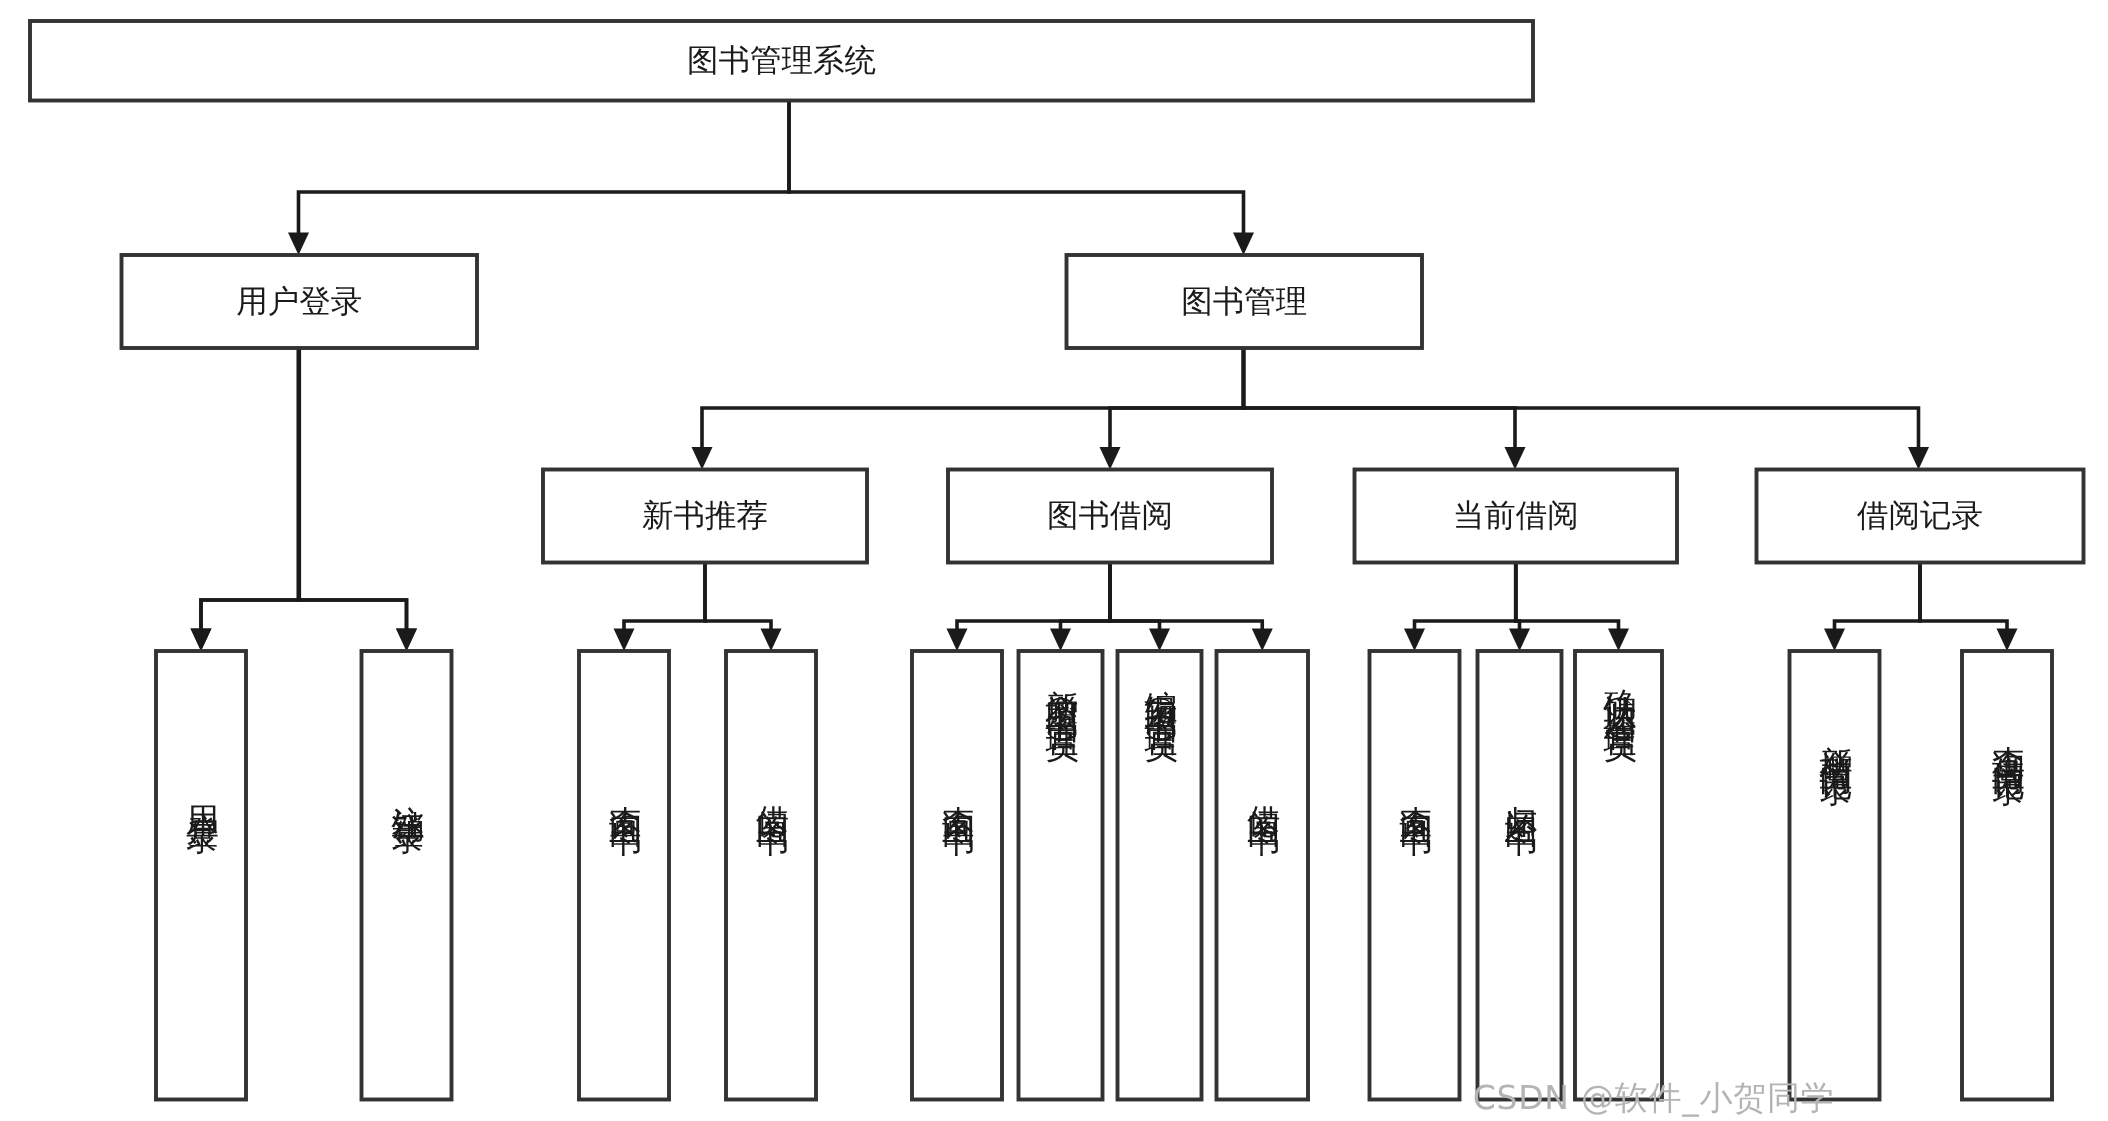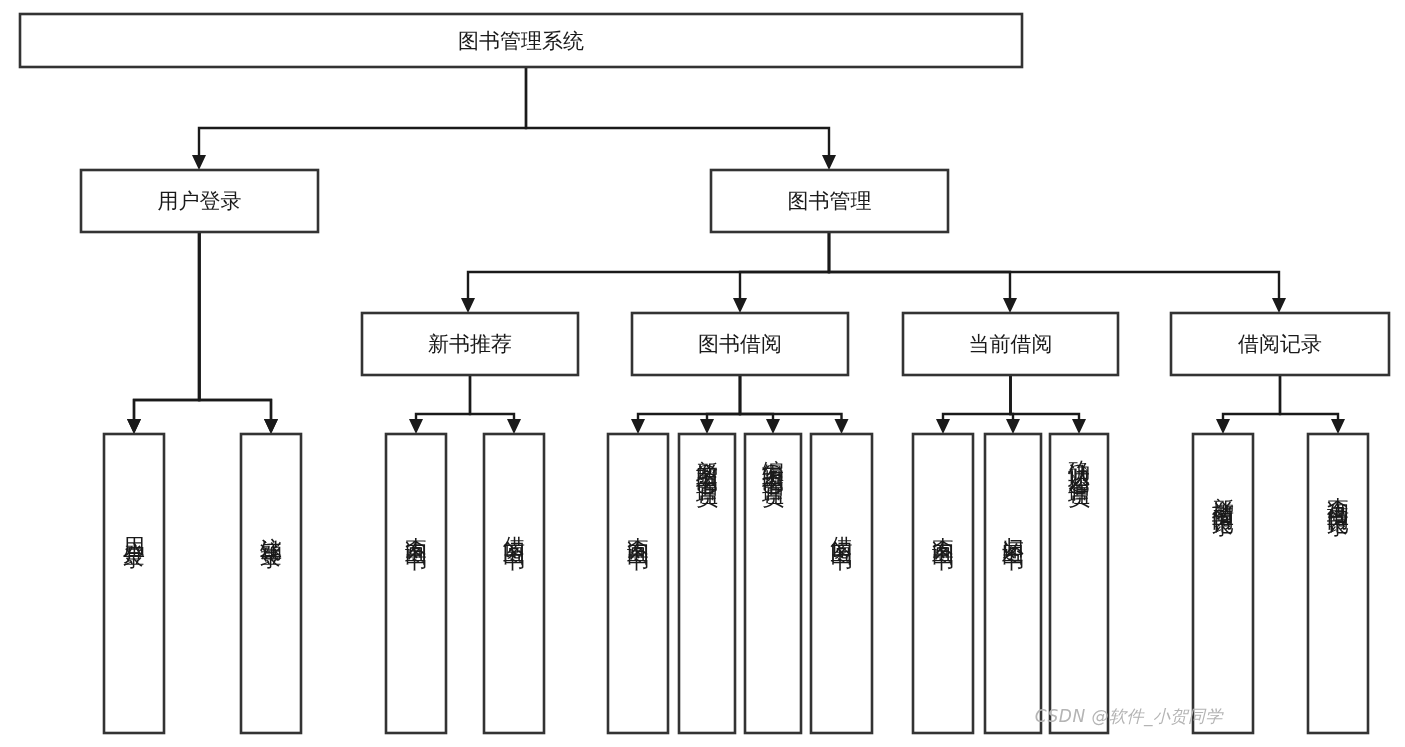--- a/index.html
+++ b/index.html
@@ -62,27 +62,26 @@
     font-family: "DejaVu Sans", "Liberation Sans", sans-serif;
     font-size: 22px;
     line-height: 1;
     letter-spacing: 4px;
     color: #1a1a1a;
     white-space: nowrap;
   }
   #watermark {
     position: absolute;
     right: 8px;
-    bottom: 19px;
-    font-family: "DejaVu Sans", "Liberation Sans", sans-serif;
-    font-size: 17px;
+    bottom: 0;
+    font-family: "DejaVu Sans", "Liberation Sans", sans-serif;
+    font-size: 22px;
     color: #b4b4b4;
     white-space: nowrap;
     letter-spacing: 0.5px;
-    font-style: italic;
   }
 </style>
 </head>
 <body>
 
 <div id="diagram-root">
   <svg id="tree-svg" viewBox="0 0 1405 747" xmlns="http://www.w3.org/2000/svg">
     <g id="connectors-layer">
         <path d="M 526 67 L 526 128 M 526 128 L 199 128 L 199 155" class="connector"></path>
         <path d="M 192 155 L 206 155 L 199 170 Z" class="arrow-head"></path>

